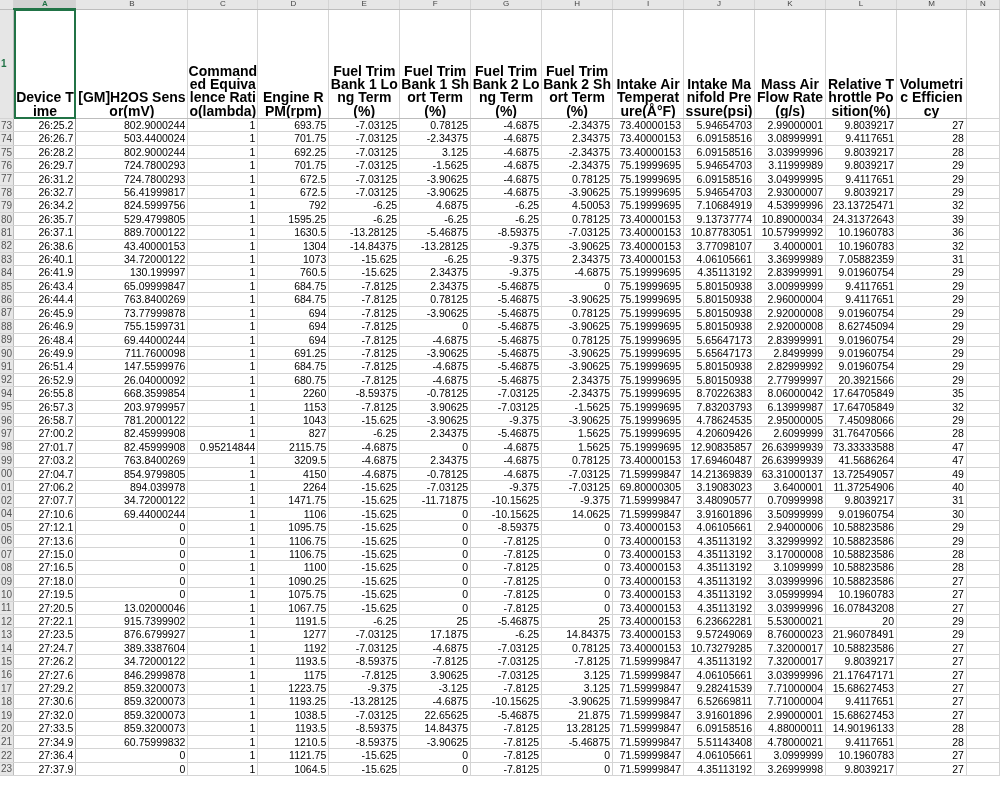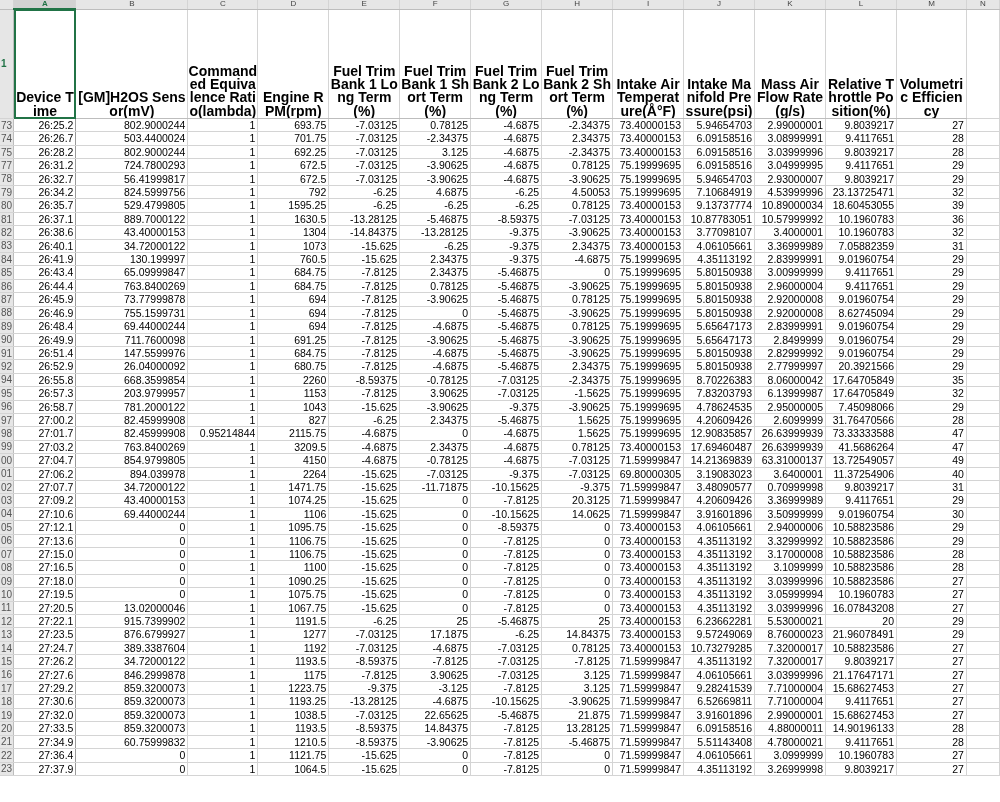--- a/index.html
+++ b/index.html
@@ -122,20 +122,37 @@
           <td class="c">-4.6875</td>
           <td class="c">-2.34375</td>
           <td class="c">73.40000153</td>
           <td class="c">6.09158516</td>
           <td class="c">3.03999996</td>
           <td class="c">9.8039217</td>
           <td class="c">28</td>
           <td class="empty"></td>
         </tr>
         <tr class="data">
+          <td class="rowhdr">76</td>
+          <td class="c colA">26:29.7</td>
+          <td class="c">724.7800293</td>
+          <td class="c">1</td>
+          <td class="c">701.75</td>
+          <td class="c">-7.03125</td>
+          <td class="c">-1.5625</td>
+          <td class="c">-4.6875</td>
+          <td class="c">-2.34375</td>
+          <td class="c">75.19999695</td>
+          <td class="c">5.94654703</td>
+          <td class="c">3.11999989</td>
+          <td class="c">9.8039217</td>
+          <td class="c">29</td>
+          <td class="empty"></td>
+        </tr>
+        <tr class="data">
           <td class="rowhdr">77</td>
           <td class="c colA">26:31.2</td>
           <td class="c">724.7800293</td>
           <td class="c">1</td>
           <td class="c">672.5</td>
           <td class="c">-7.03125</td>
           <td class="c">-3.90625</td>
           <td class="c">-4.6875</td>
           <td class="c">0.78125</td>
           <td class="c">75.19999695</td>
@@ -185,21 +202,21 @@
           <td class="c">529.4799805</td>
           <td class="c">1</td>
           <td class="c">1595.25</td>
           <td class="c">-6.25</td>
           <td class="c">-6.25</td>
           <td class="c">-6.25</td>
           <td class="c">0.78125</td>
           <td class="c">73.40000153</td>
           <td class="c">9.13737774</td>
           <td class="c">10.89000034</td>
-          <td class="c">18.60453055</td>
+          <td class="c">24.31372643</td>
           <td class="c">39</td>
           <td class="empty"></td>
         </tr>
         <tr class="data">
           <td class="rowhdr">81</td>
           <td class="c colA">26:37.1</td>
           <td class="c">889.7000122</td>
           <td class="c">1</td>
           <td class="c">1630.5</td>
           <td class="c">-13.28125</td>
@@ -547,37 +564,20 @@
           <td class="c">-10.15625</td>
           <td class="c">-9.375</td>
           <td class="c">71.59999847</td>
           <td class="c">3.48090577</td>
           <td class="c">0.70999998</td>
           <td class="c">9.8039217</td>
           <td class="c">31</td>
           <td class="empty"></td>
         </tr>
         <tr class="data">
-          <td class="rowhdr">03</td>
-          <td class="c colA">27:09.2</td>
-          <td class="c">43.40000153</td>
-          <td class="c">1</td>
-          <td class="c">1074.25</td>
-          <td class="c">-15.625</td>
-          <td class="c">0</td>
-          <td class="c">-7.8125</td>
-          <td class="c">20.3125</td>
-          <td class="c">71.59999847</td>
-          <td class="c">4.20609426</td>
-          <td class="c">3.36999989</td>
-          <td class="c">9.4117651</td>
-          <td class="c">29</td>
-          <td class="empty"></td>
-        </tr>
-        <tr class="data">
           <td class="rowhdr">04</td>
           <td class="c colA">27:10.6</td>
           <td class="c">69.44000244</td>
           <td class="c">1</td>
           <td class="c">1106</td>
           <td class="c">-15.625</td>
           <td class="c">0</td>
           <td class="c">-10.15625</td>
           <td class="c">14.0625</td>
           <td class="c">71.59999847</td>

